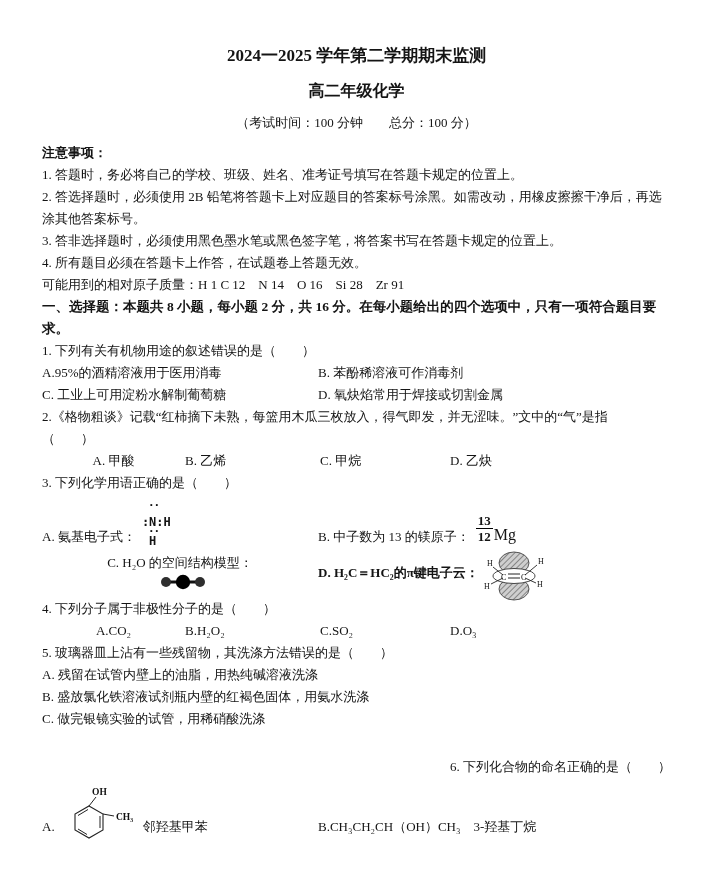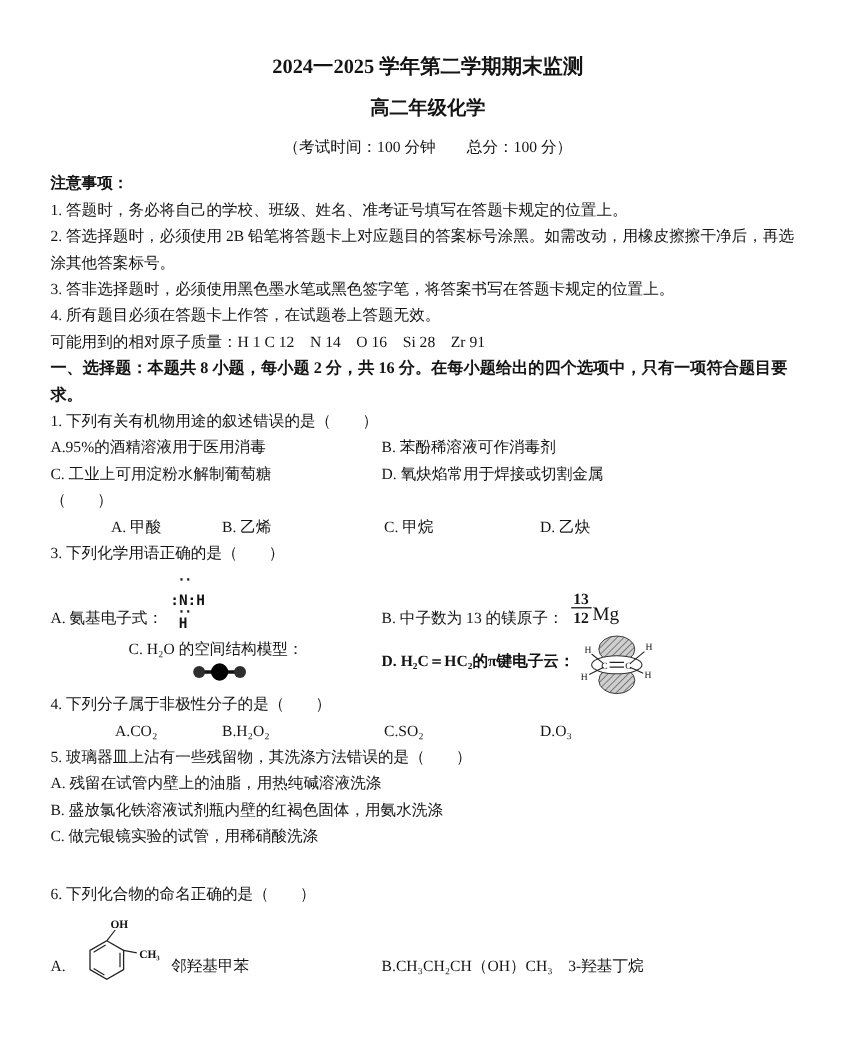--- a/index.html
+++ b/index.html
@@ -11,21 +11,21 @@
   .page{padding:44px 30px 0 42px;font-size:13px;line-height:22px;}
   .center{text-align:center;}
   .title1{font-size:17px;font-weight:bold;line-height:24px;margin:0 0 12px 0;}
   .title2{font-size:16px;font-weight:bold;line-height:22px;margin:0 0 10px 0;}
   .exam-info{font-size:13px;margin:0 0 8px 0;}
   .bold{font-weight:bold;}
   p{margin:0;}
   .line{margin:0;}
   .sec-heading{font-weight:bold;font-size:13.5px;}
   .q{margin:0;}
-  .q6{margin-top:26px;}
+  .q6{margin-top:26px;text-align:right;}
   .row2{display:flex;}
   .row2 > div:first-child{width:276px;flex:0 0 276px;}
   .row4{display:flex;}
   .row4 > div:nth-child(1){flex:0 0 143px;text-align:center;}
   .row4 > div:nth-child(2){flex:0 0 135px;}
   .row4 > div:nth-child(3){flex:0 0 130px;}
   .optline{margin:0;}
   .chemrow{display:flex;align-items:flex-end;min-height:54px;}
   .chemrow .cell{display:flex;align-items:flex-end;}
   .chemrow .cell.first{width:276px;flex:0 0 276px;}
@@ -73,20 +73,21 @@
       <div class="optline">A.95%的酒精溶液用于医用消毒</div>
       <div class="optline">B. 苯酚稀溶液可作消毒剂</div>
     </div>
     <div class="row2">
       <div class="optline">C. 工业上可用淀粉水解制葡萄糖</div>
       <div class="optline">D. 氧炔焰常用于焊接或切割金属</div>
     </div>
   </div>
 
   <div class="q">
+    <p class="line">2.《格物粗谈》记载“红柿摘下未熟，每篮用木瓜三枚放入，得气即发，并无涩味。”文中的“气”是指</p>
     <p class="line">（　　）</p>
     <div class="row4">
       <div class="optline">A. 甲酸</div>
       <div class="optline">B. 乙烯</div>
       <div class="optline">C. 甲烷</div>
       <div class="optline">D. 乙炔</div>
     </div>
   </div>
 
   <div class="q">

